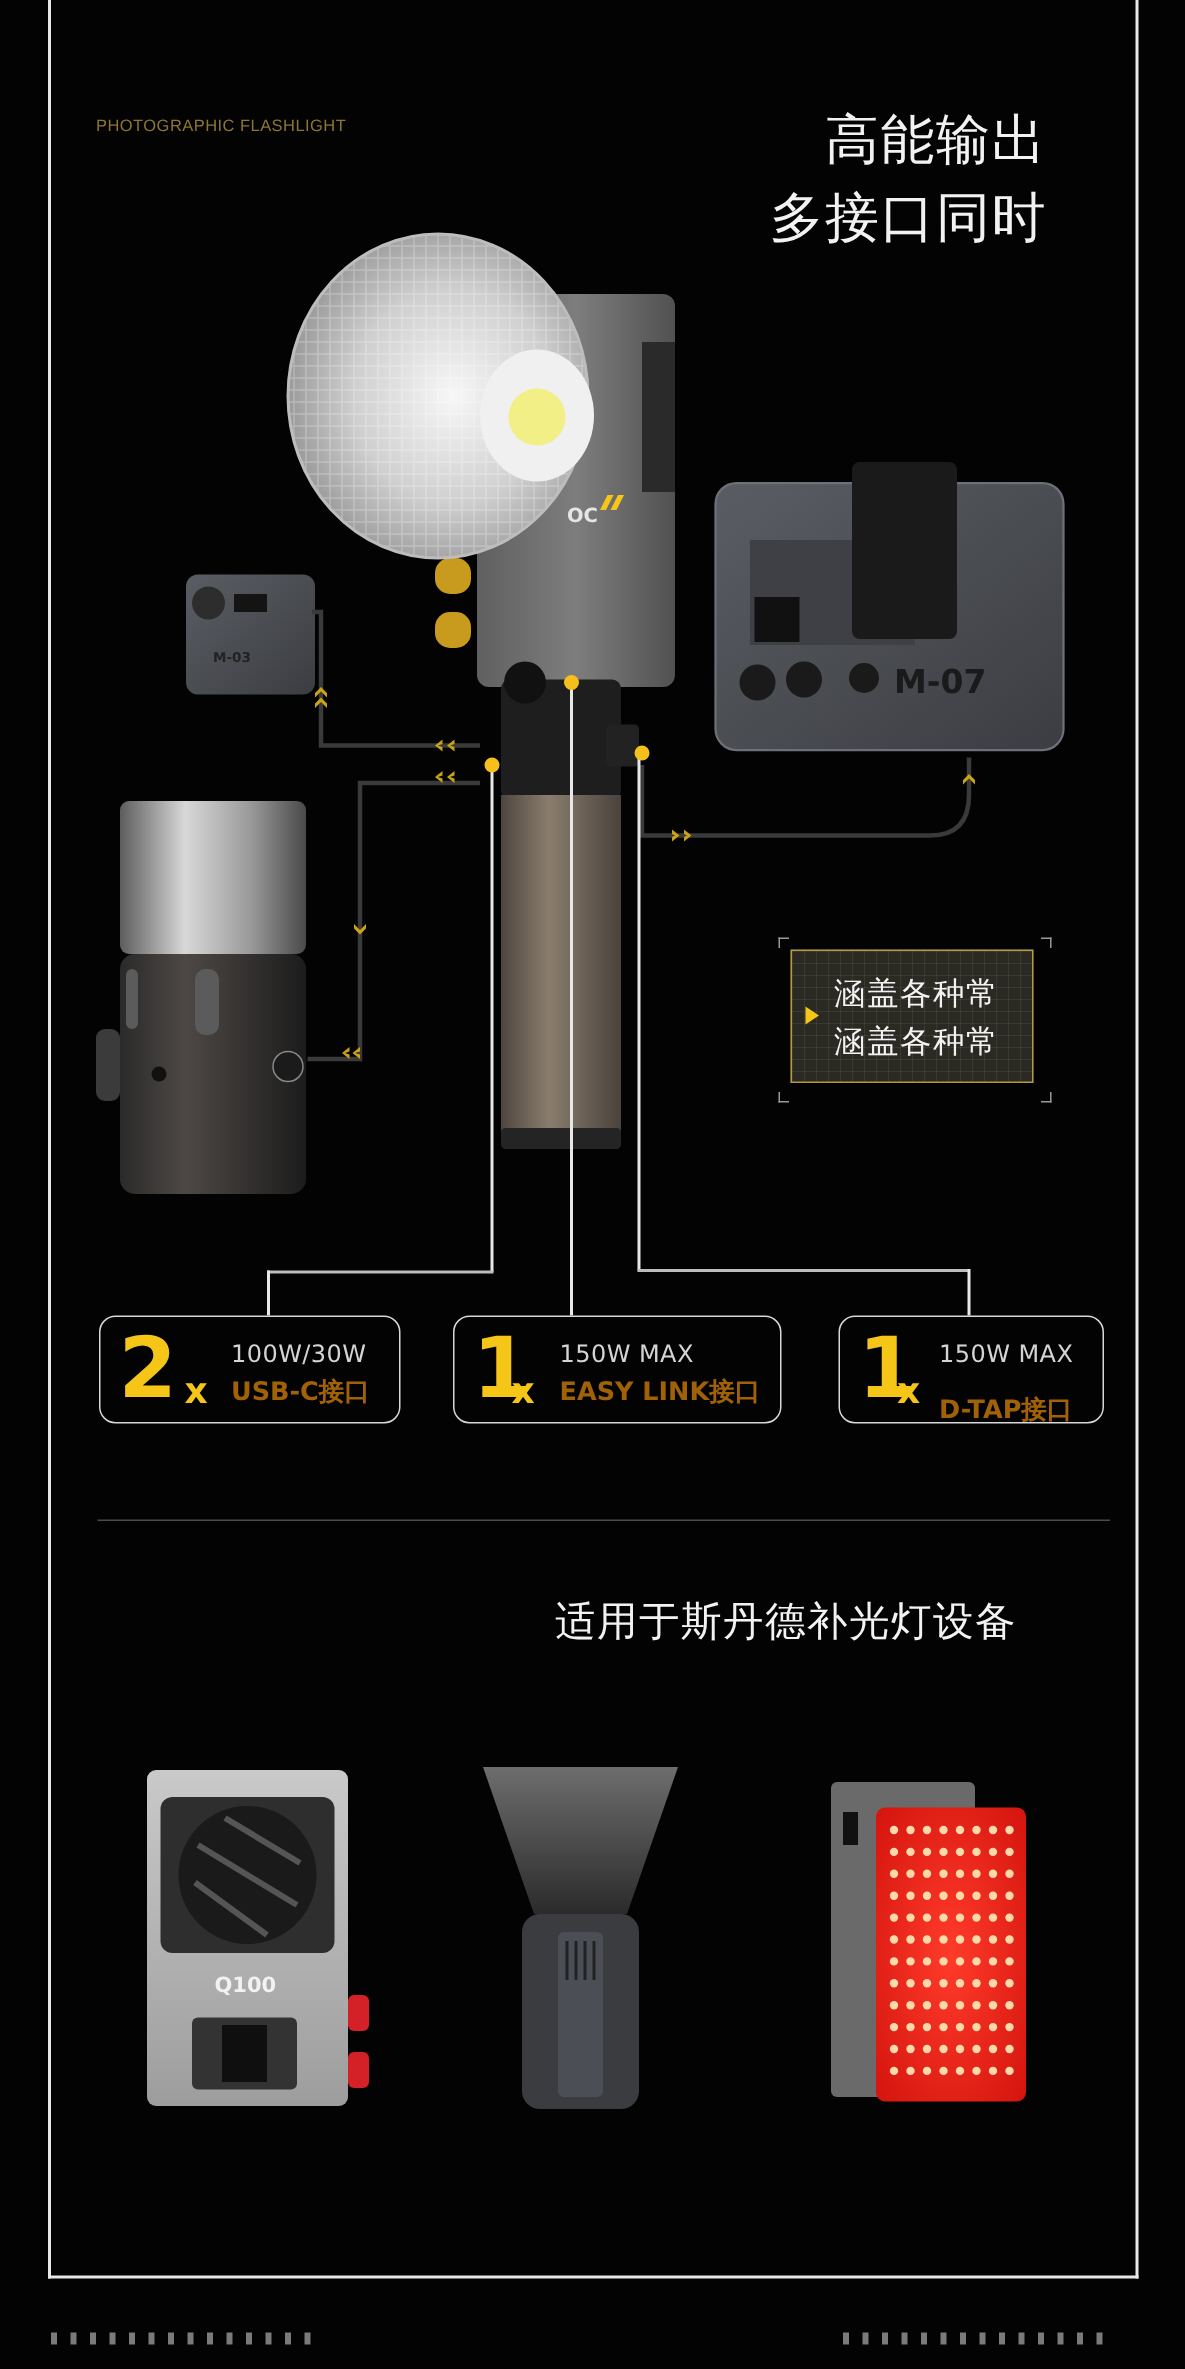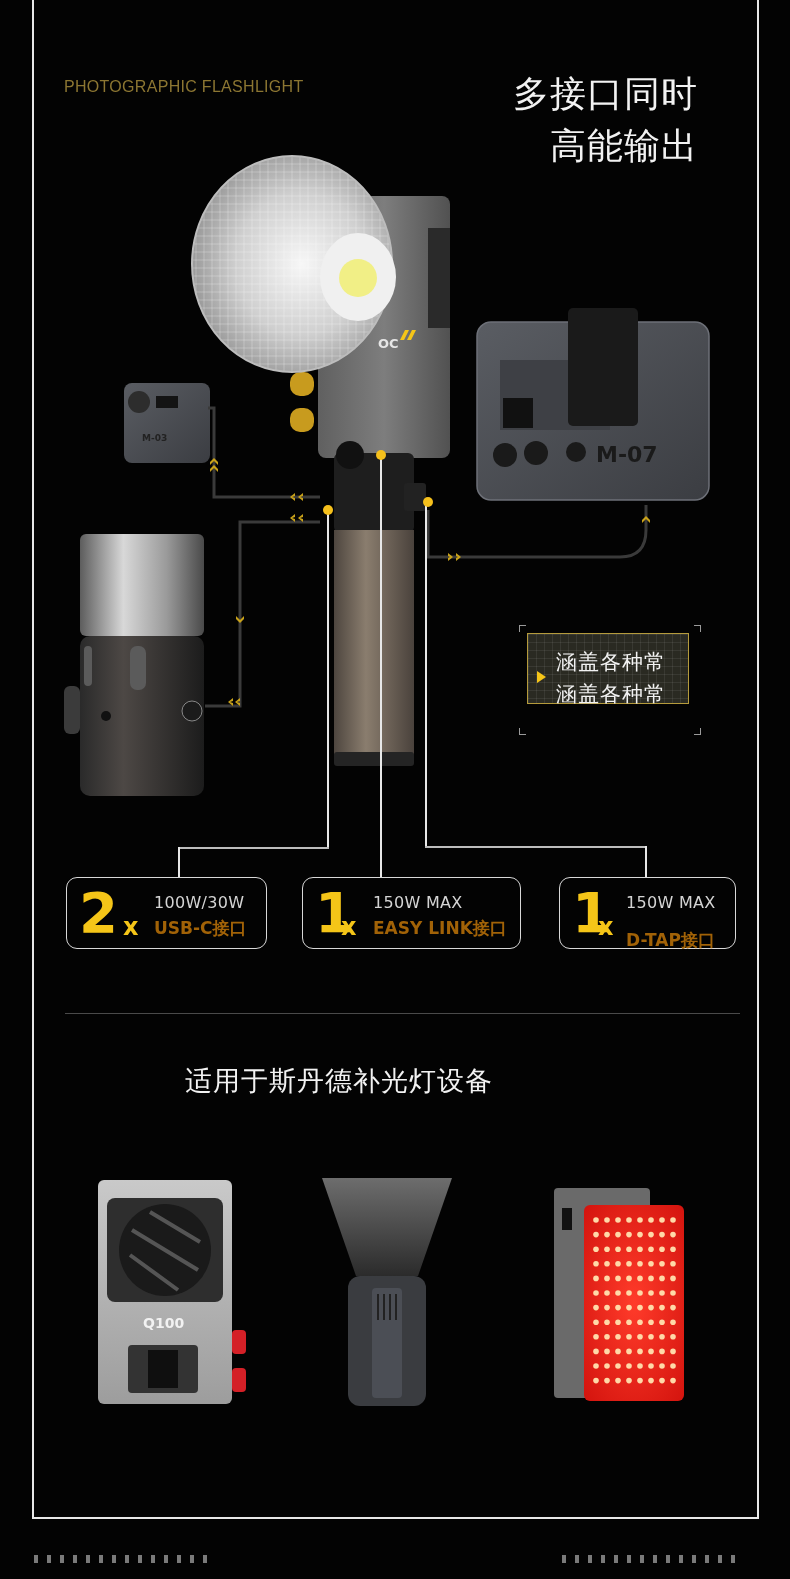--- a/index.html
+++ b/index.html
@@ -1,49 +1,49 @@
 <!DOCTYPE html>
 <html><head>
 <meta charset="utf-8">
 <style>
   html,body{margin:0;padding:0;background:#030303;}
   body{width:790px;height:1579px;position:relative;overflow:hidden;font-family:"DejaVu Sans","Liberation Sans",sans-serif;color:#fff;}
   .frame{position:absolute;left:32px;top:-2px;width:727px;height:1521px;border:2px solid #e8e8e8;border-top-color:#9a9a9a;box-sizing:border-box;}
-  .eyebrow{position:absolute;left:64px;top:78px;font-family:"Liberation Sans",sans-serif;font-size:16px;letter-spacing:0.3px;color:#8c7632;}
+  .eyebrow{position:absolute;left:64px;top:78px;font-family:"Liberation Sans",sans-serif;font-size:11px;letter-spacing:0.3px;color:#8c7632;}
   .headline{position:absolute;right:92px;top:68px;text-align:right;font-size:36px;line-height:52px;color:#f2f2f2;font-weight:normal;letter-spacing:1px;}
   .abs{position:absolute;}
   .vline{position:absolute;width:1.5px;background:#e8e8e8;}
   .hline{position:absolute;height:1.5px;background:#bdbdbd;}
   .dot{position:absolute;width:10px;height:10px;border-radius:50%;background:#f5c01c;margin:-5px 0 0 -5px;}
   .port-box{position:absolute;top:877px;height:72px;border:1.5px solid #d8d8d8;border-radius:11px;box-sizing:border-box;background:#030303;}
   .port-count{position:absolute;left:12px;top:2px;font-family:"DejaVu Sans",sans-serif;font-weight:bold;font-size:56px;line-height:66px;color:#f5c518;}
   .port-x{position:absolute;top:34px;font-weight:bold;font-size:24px;color:#f5c518;line-height:30px;}
   .port-spec{position:absolute;top:15px;font-size:16px;color:#d4d4d4;line-height:20px;letter-spacing:0.3px;}
   .port-name{position:absolute;top:39px;font-size:17px;font-weight:bold;color:#a16207;line-height:22px;white-space:nowrap;}
-  .callout{position:absolute;left:527px;top:633px;width:162px;height:71px;border:1px solid #b59b3c;box-sizing:border-box;
+  .callout{position:absolute;left:527px;top:633px;width:162px;height:89px;border:1px solid #b59b3c;box-sizing:border-box;
     background-color:#2a2a22;
     background-image:linear-gradient(rgba(255,255,255,0.07) 1px,transparent 1px),linear-gradient(90deg,rgba(255,255,255,0.07) 1px,transparent 1px);
     background-size:8px 8px;}
   .callout-text{position:absolute;left:28px;top:12px;font-size:21px;line-height:32px;color:#f2f2f2;letter-spacing:1px;}
   .callout-tri{position:absolute;left:9px;top:37px;width:0;height:0;border-top:6px solid transparent;border-bottom:6px solid transparent;border-left:9px solid #f5c518;}
   .bracket{position:absolute;width:6px;height:6px;border-color:#9a9a9a;border-style:solid;border-width:0;}
   .divider{position:absolute;left:65px;top:1013px;width:675px;height:1px;background:#4a4a4a;}
-  .section-title{position:absolute;left:0;width:678px;top:1063px;text-align:center;font-size:27px;color:#f2f2f2;letter-spacing:1px;}
+  .section-title{position:absolute;left:0;width:678px;top:1063px;text-align:right;font-size:27px;color:#f2f2f2;letter-spacing:1px;}
   .dashes{position:absolute;top:1555px;height:8px;display:flex;gap:9px;}
   .dashes span{display:block;width:4px;height:8px;background:#7a7a7a;}
 </style>
 </head>
 <body>
 
 <div class="frame"></div>
 
 <div class="eyebrow">PHOTOGRAPHIC FLASHLIGHT</div>
 <div class="headline">
+  <div>高能输出</div>
   <div>多接口同时</div>
-  <div>高能输出</div>
 </div>
 
 <svg class="abs" style="left:0;top:0" width="790" height="860">
   <defs>
     <radialGradient id="refl" cx="0.55" cy="0.5" r="0.6">
       <stop offset="0" stop-color="#f7f7f7"></stop>
       <stop offset="0.55" stop-color="#cfcfcf"></stop>
       <stop offset="1" stop-color="#8e8e8e"></stop>
     </radialGradient>
     <pattern id="quilt" width="8" height="8" patternUnits="userSpaceOnUse">

